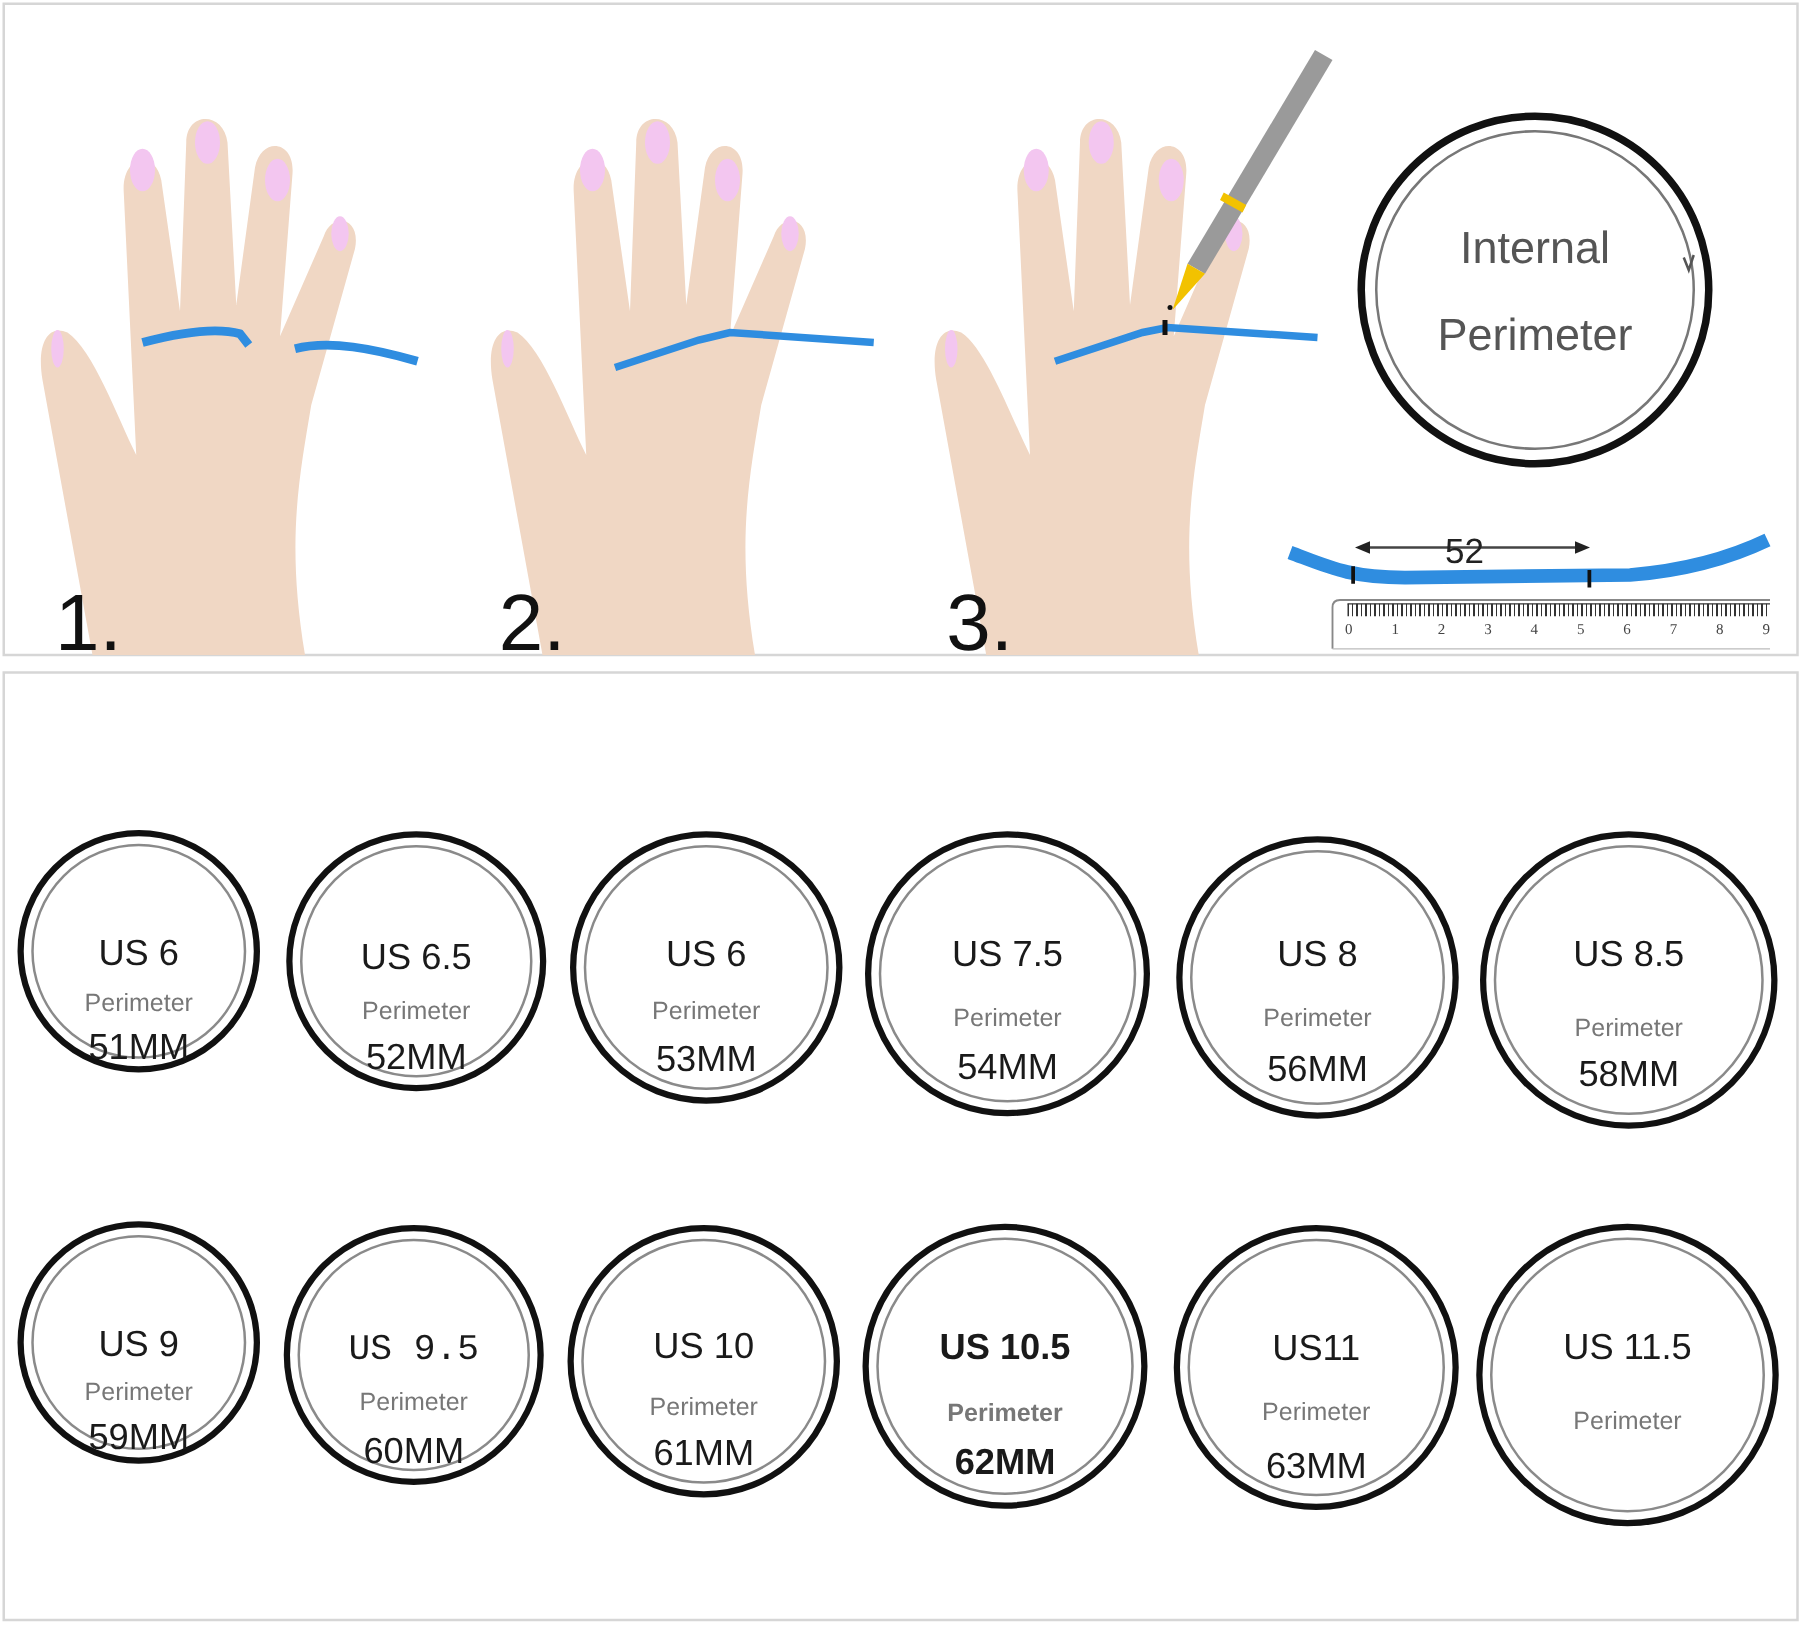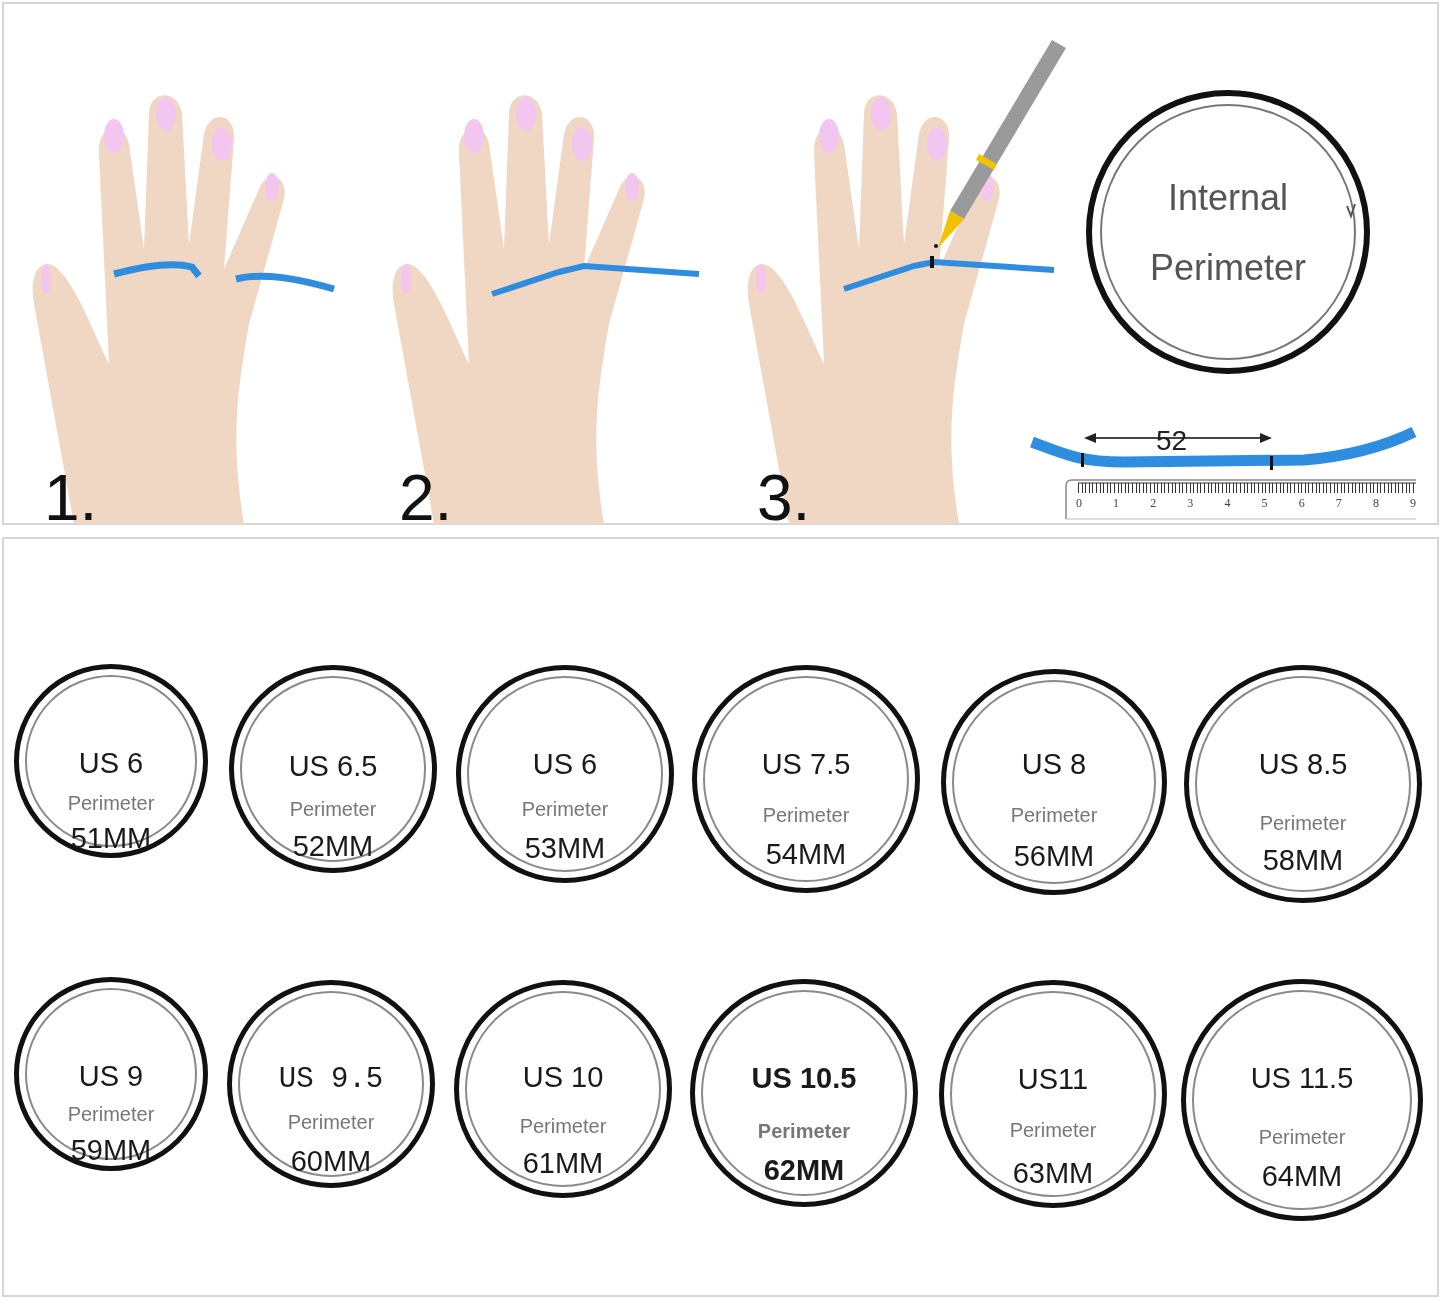--- a/index.html
+++ b/index.html
@@ -176,16 +176,15 @@
   <div class="ring" style="left:935px;top:441px;width:228px;height:228px;">
     <div class="inner"></div>
     <div class="txt size" style="top:40px;">US11</div>
     <div class="txt per" style="top:96px;">Perimeter</div>
     <div class="txt mm" style="top:134px;">63MM</div>
   </div>
   <div class="ring" style="left:1177px;top:440px;width:242px;height:242px;">
     <div class="inner"></div>
     <div class="txt size" style="top:40px;">US 11.5</div>
     <div class="txt per" style="top:104px;">Perimeter</div>
-    <div class="txt mm" style="top:138px;">64MM</div>
   </div>
 
 </div>
 
 </body></html>

